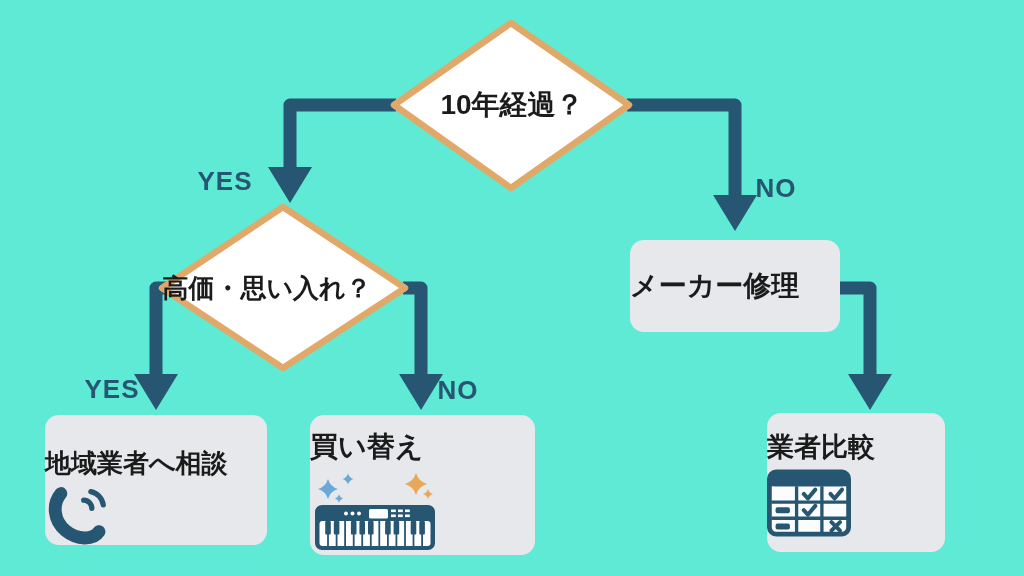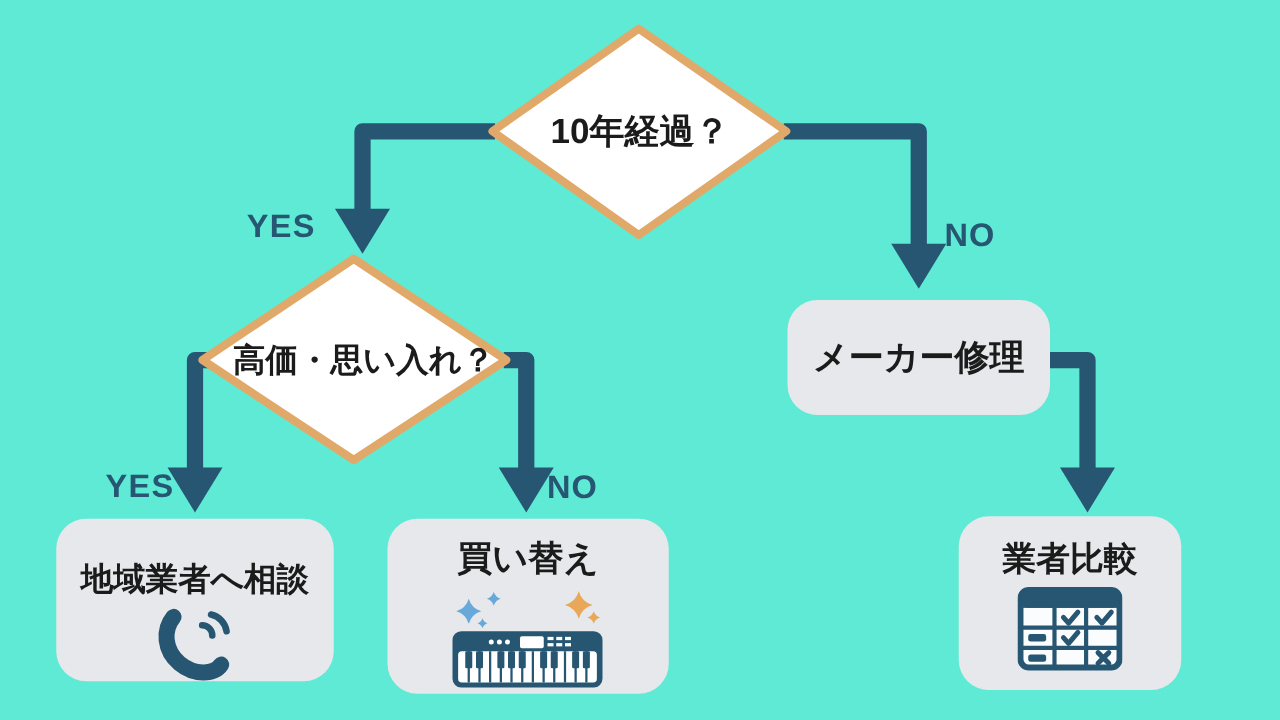--- a/index.html
+++ b/index.html
@@ -7,32 +7,32 @@
     position:relative; width:1024px; height:576px;
     background:#5eead4; overflow:hidden;
     font-family:"Liberation Sans","DejaVu Sans",sans-serif;
   }
   .layer { position:absolute; left:0; top:0; }
   .q-label {
     position:absolute; transform:translate(-50%,-50%);
     font-weight:700; color:#1b1b1b; white-space:nowrap; text-align:center;
   }
   .q1 { left:512px; top:105px; font-size:28px; }
-  .q2 { left:291px; top:288px; font-size:26px; }
+  .q2 { left:267px; top:288px; font-size:26px; }
   .branch-label {
     position:absolute; transform:translate(-50%,-50%);
     font-weight:700; color:#265672; font-size:26px; letter-spacing:1px; white-space:nowrap;margin-top:44px;
   }
   .yes1 { left:225px; top:137px; }
   .no1  { left:776px; top:144px; }
   .yes2 { left:112px; top:345px; }
   .no2  { left:458px; top:346px; }
   .node {
-    position:absolute; background:#e6e8eb; border-radius:24px;
-    display:flex; flex-direction:column; align-items:center;
+    position:absolute; background:#e6e8eb; border-radius:14px;
+    display:flex; flex-direction:column; 
     box-sizing:border-box;
   }
   .node-label { font-weight:700; color:#1b1b1b; white-space:nowrap; }
   .node-maker   { left:630px; top:240px; width:210px; height:92px; justify-content:center; }
   .node-maker .node-label { font-size:28px; }
   .node-local   { left:45px;  top:415px; width:222px; height:130px; padding-top:31px; }
   .node-local .node-label { font-size:26px; }
   .node-replace { left:310px; top:415px; width:225px; height:140px; padding-top:13px; }
   .node-replace .node-label { font-size:28px; }
   .node-compare { left:767px; top:413px; width:178px; height:139px; padding-top:16px; }

